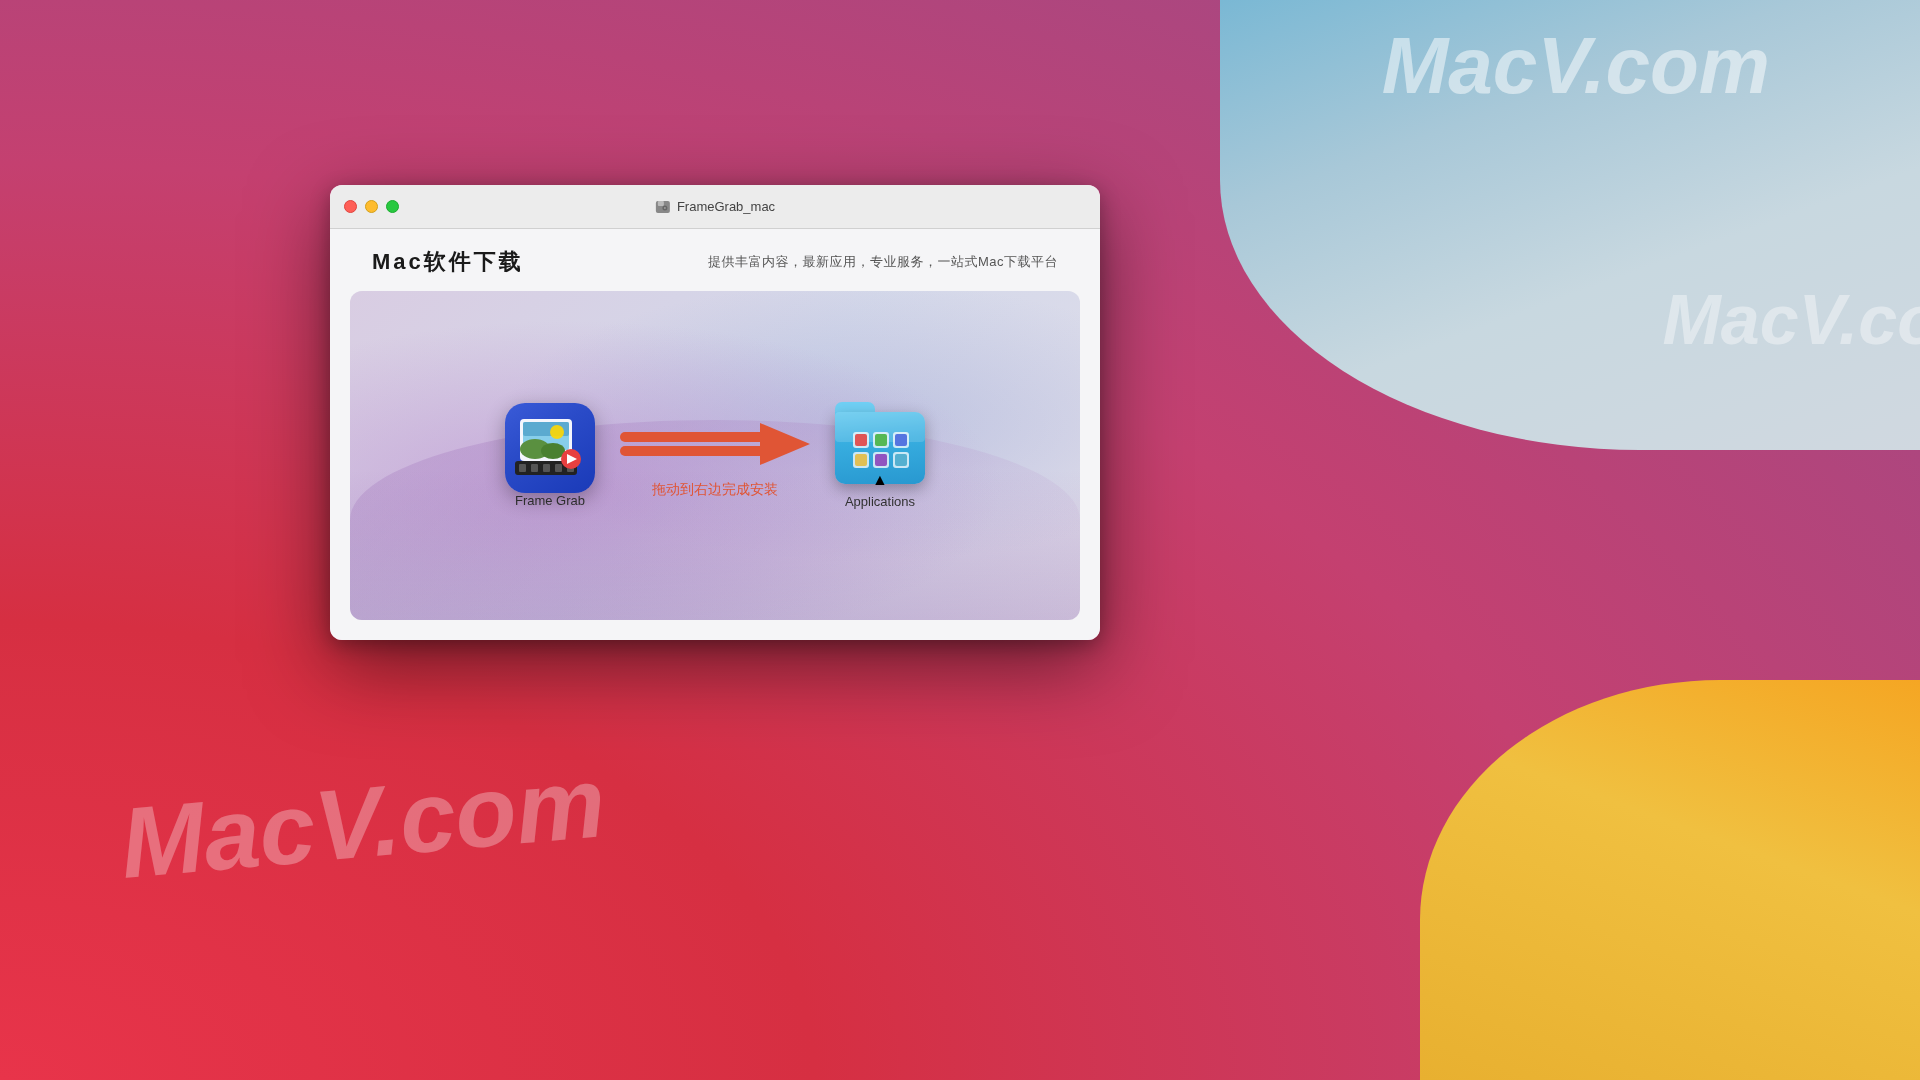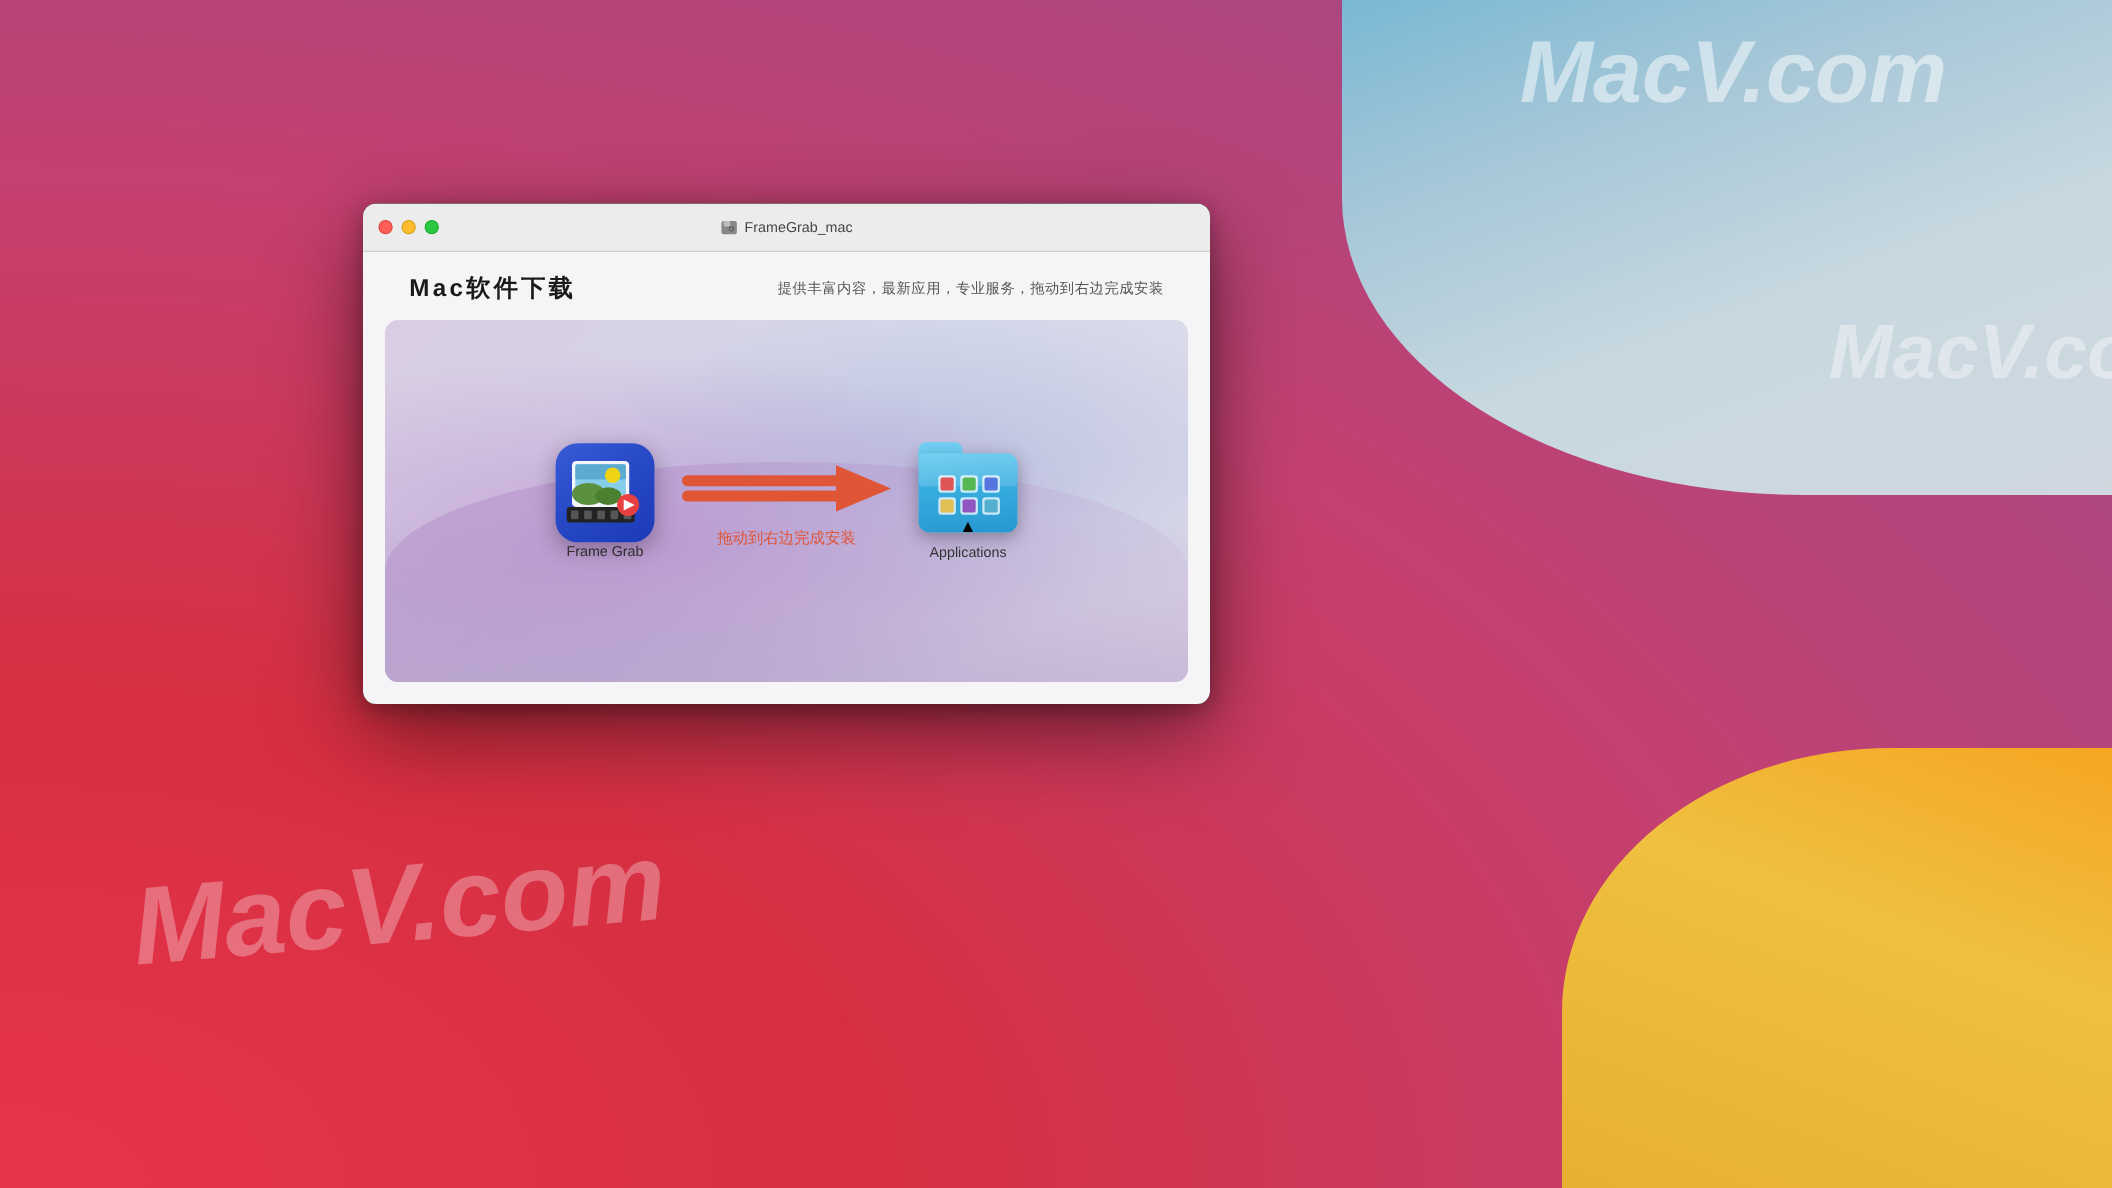--- a/index.html
+++ b/index.html
@@ -76,21 +76,21 @@
       transform: rotate(-5deg);
     }
 
     
     .installer-window {
       position: absolute;
       top: 185px;
       left: 330px;
       width: 770px;
       height: 455px;
-      background: #14532d;
+      background: #f9a8d4;
       border-radius: 12px;
       box-shadow: 0 25px 80px rgba(0,0,0,0.5), 0 5px 20px rgba(0,0,0,0.3);
       overflow: hidden;
       display: flex;
       flex-direction: column;
     }
 
     
     .title-bar {
       height: 44px;
@@ -346,21 +346,21 @@
         <circle cx="10" cy="9" r="1" fill="#999"></circle>
       </svg>
       <span>FrameGrab_mac</span>
     </div>
   </div>
 
   <div class="window-content">
 
     <div class="window-header">
       <div class="header-title">Mac软件下载</div>
-      <div class="header-subtitle">提供丰富内容，最新应用，专业服务，拖动到右边完成安装</div>
+      <div class="header-subtitle">提供丰富内容，最新应用，专业服务，一站式Mac下载平台</div>
     </div>
 
     <div class="installer-area">
       <div class="installer-bg"></div>
       <div class="installer-wave"></div>
       <div class="installer-wave2"></div>
 
       <div class="drag-content">
 
         <div class="app-icon-container">

